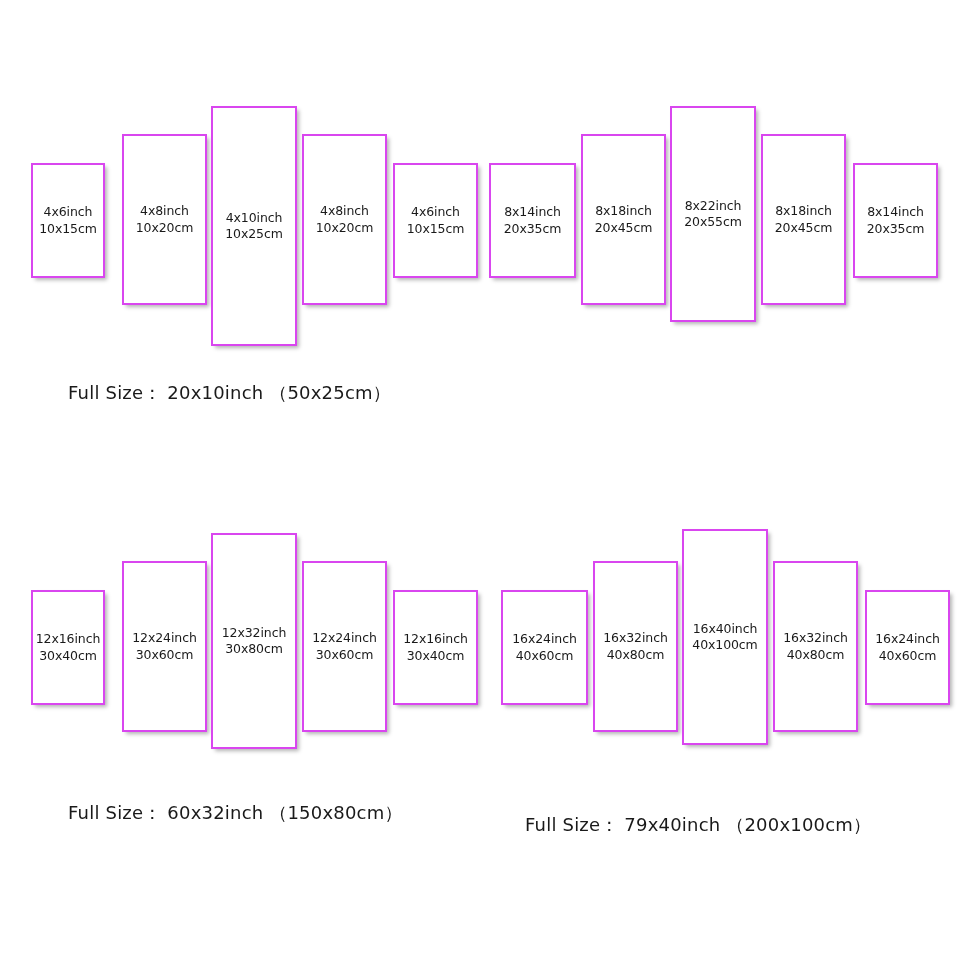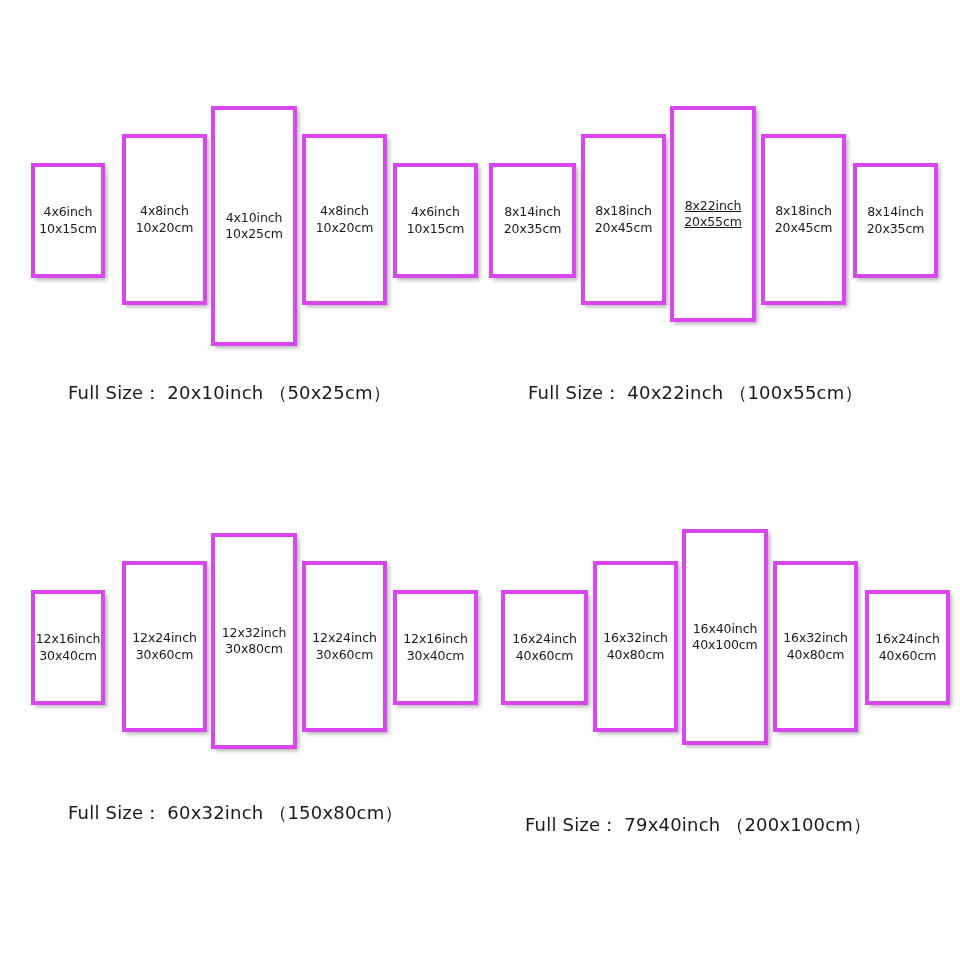--- a/index.html
+++ b/index.html
@@ -35,21 +35,21 @@
     left: 0;
     top: 0;
     width: 100%;
     height: 100%;
   }
 
   .canvas-panel {
     position: absolute;
     box-sizing: border-box;
     background: #ffffff;
-    border: 4px solid #d946ef;
+    border: 2px solid #d946ef;
     box-shadow: 3px 3px 4px -1px rgba(0, 0, 0, 0.30);
     display: flex;
     align-items: center;
     justify-content: center;
   }
 
   .panel-label {
     text-align: center;
     line-height: 1.30;
     font-size: 12.5px;
@@ -129,21 +129,21 @@
         </span>
       </div>
 
       <div class="canvas-panel" style="left:113px; top:134px; width:85px; height:171px;">
         <span class="panel-label">
           <span class="lbl-line">8x18inch</span>
           <span class="lbl-line">20x45cm</span>
         </span>
       </div>
 
-      <div class="canvas-panel" style="left:202px; top:106px; width:86px; height:216px;text-decoration:underline;">
+      <div class="canvas-panel" style="left:202px; top:106px; width:86px; height:216px;">
         <span class="panel-label">
           <span class="lbl-line">8x22inch</span>
           <span class="lbl-line">20x55cm</span>
         </span>
       </div>
 
       <div class="canvas-panel" style="left:293px; top:134px; width:85px; height:171px;">
         <span class="panel-label">
           <span class="lbl-line">8x18inch</span>
           <span class="lbl-line">20x45cm</span>
@@ -152,21 +152,20 @@
 
       <div class="canvas-panel" style="left:385px; top:163px; width:85px; height:115px;">
         <span class="panel-label">
           <span class="lbl-line">8x14inch</span>
           <span class="lbl-line">20x35cm</span>
         </span>
       </div>
 
     </div>
 
-    <div class="group-caption" style="left:60px; top:380px;">Full Size： 40x22inch  （100x55cm）</div>
   </div>
 
   <div class="size-group" style="left:0px; top:427px; width:480px; height:430px;">
     <div class="panel-row">
 
       <div class="canvas-panel" style="left:31px; top:163px; width:74px; height:115px;">
         <span class="panel-label">
           <span class="lbl-line">12x16inch</span>
           <span class="lbl-line">30x40cm</span>
         </span>

